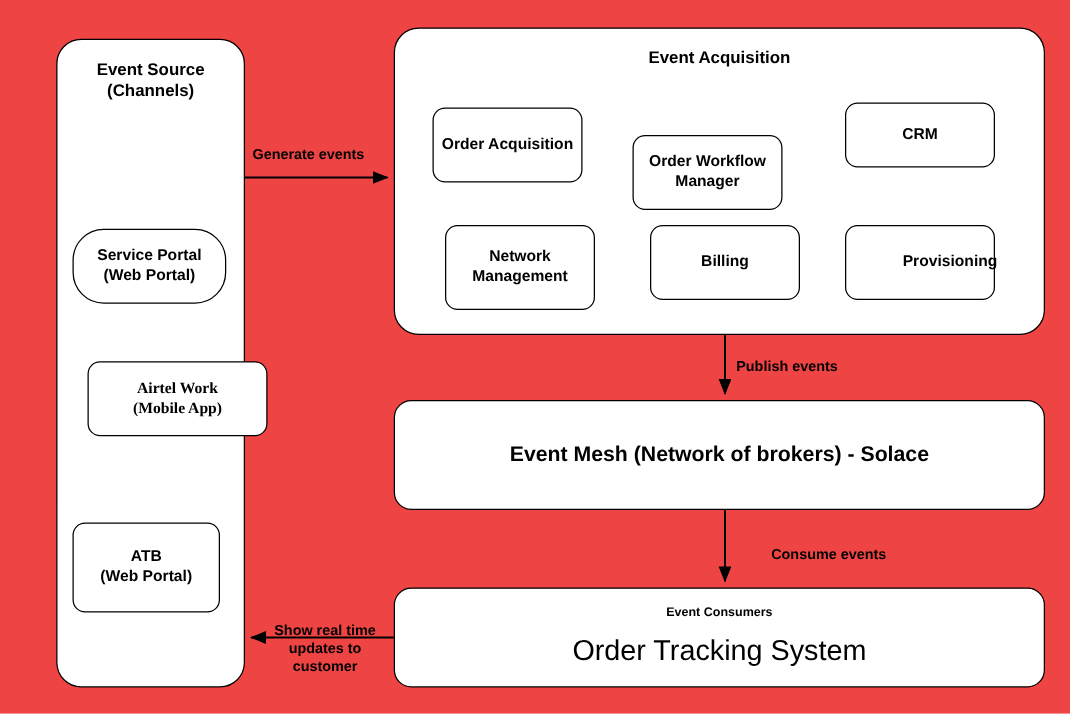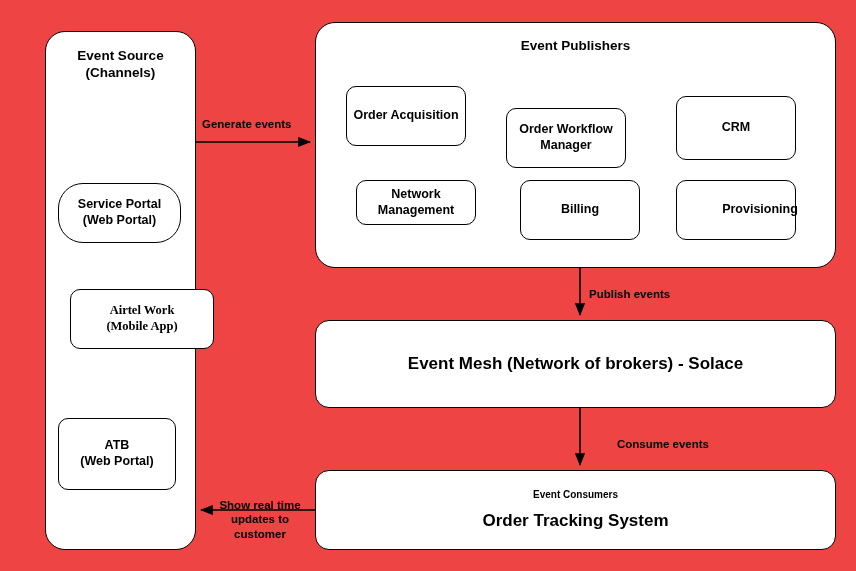--- a/index.html
+++ b/index.html
@@ -63,22 +63,22 @@
   #event-publishers {
     left: 315px;
     top: 22px;
     width: 521px;
     height: 246px;
   }
   #event-publishers .group-title { margin-top: 15px; }
 
   #order-acquisition { left: 346px; top: 86px;  width: 120px; height: 60px; }
   #order-workflow    { left: 506px; top: 86px;  width: 120px; height: 60px; margin-top: 22px; }
-  #crm               { left: 676px; top: 96px;  width: 120px; height: 64px; }
-  #network-mgmt      { left: 356px; top: 180px; width: 120px; height: 45px; }
+  #crm               { left: 676px; top: 82px;  width: 120px; height: 52px; }
+  #network-mgmt      { left: 356px; top: 180px; width: 120px; height: 68px; }
   #billing           { left: 520px; top: 180px; width: 120px; height: 60px; }
   #provisioning      { left: 676px; top: 180px; width: 120px; height: 60px; padding-left: 48px; }
 
   
   #event-mesh {
     left: 315px;
     top: 320px;
     width: 521px;
     height: 88px;
     border-radius: 14px;
@@ -98,22 +98,22 @@
     height: 80px;
     border-radius: 14px;
     justify-content: center;
     gap: 9px;
   }
   #event-consumers .consumers-label {
     font-size: 10px;
     font-weight: bold;
   }
   #event-consumers .consumers-title {
-    font-size: 17px;
-    font-weight: bold;
+    font-size: 23px;
+    font-weight: normal;
   }
 
   
   .edge-label {
     position: absolute;
     font-size: 11.5px;
     font-weight: bold;
     color: #000000;
     text-align: center;
     line-height: 1.25;
@@ -178,21 +178,21 @@
     <div>Airtel Work</div>
     <div>(Mobile App)</div>
   </div>
 
   <div class="box leaf-box" id="atb-portal">
     <div>ATB</div>
     <div>(Web Portal)</div>
   </div>
 
   <div class="box container-box" id="event-publishers">
-    <div class="group-title">Event Publishers</div>
+    <div class="group-title">Event Acquisition</div>
   </div>
 
   <div class="box leaf-box" id="order-acquisition">
     <div>Order Acquisition</div>
   </div>
 
   <div class="box leaf-box" id="order-workflow">
     <div>Order Workflow</div>
     <div>Manager</div>
   </div>

